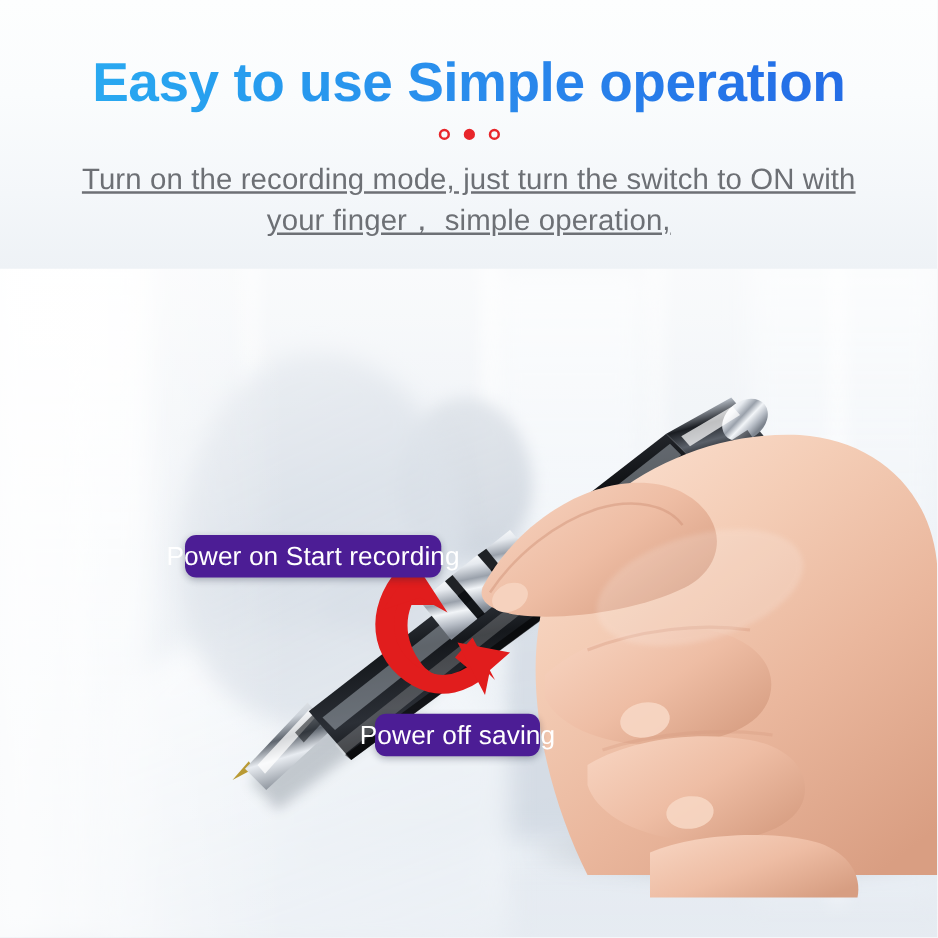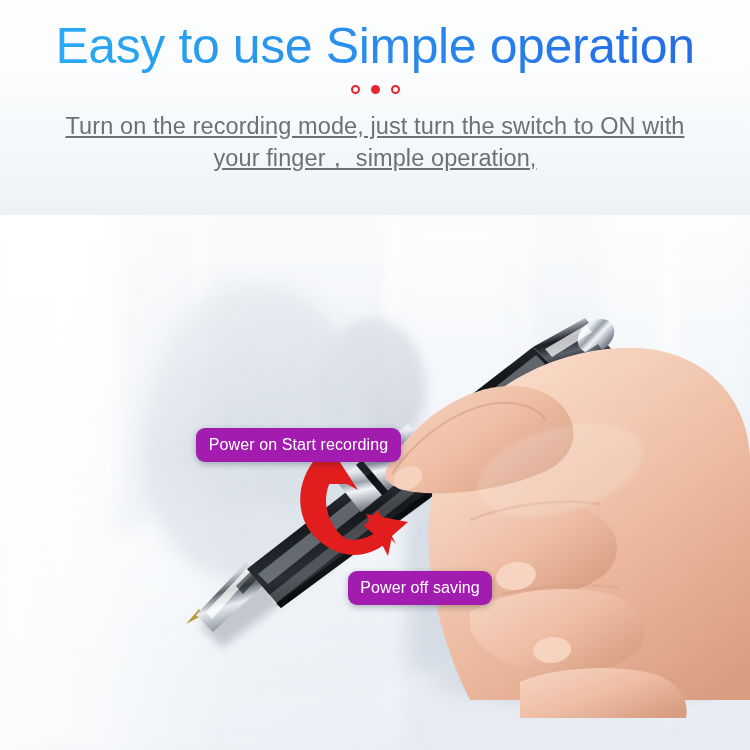--- a/index.html
+++ b/index.html
@@ -25,23 +25,23 @@
     left: 0; top: 0;
     width: 750px;
     height: 215px;
     background: linear-gradient(180deg,#fdfefe 0%, #fafcfd 35%, #f4f7fa 72%, #eef2f6 100%);
     z-index: 30;
     text-align: center;
   }
 
   .headline {
     margin: 0;
-    padding-top: 20px;
-    font-size: 50px;
-    font-weight: normal;
+    padding-top: 44px;
+    font-size: 44px;
+    font-weight: bold;
     letter-spacing: -0.4px;
     line-height: 1.05;
     white-space: nowrap;
     background: linear-gradient(90deg,#2bb0f2 0%, #27a0ef 22%, #2a8bec 52%, #2573e8 80%, #2468e4 100%);
     -webkit-background-clip: text;
     background-clip: text;
     color: transparent;
     -webkit-text-fill-color: transparent;
   }
 
@@ -185,35 +185,34 @@
     position: absolute;
     left: 292px; top: 440px;
     width: 130px; height: 130px;
     z-index: 22;
   }
 
   
   .badge {
     position: absolute;
     z-index: 26;
-    background: #a21caf;
+    background: #4c1d95;
     color: #ffffff;
     border-radius: 9px;
-    font-size: 16px;
+    font-size: 21px;
     line-height: 1;
     letter-spacing: .1px;
     white-space: nowrap;
     box-shadow: 0 2px 6px rgba(20,28,50,.30);
     display: flex;
     align-items: center;
     justify-content: center;
-    margin-left: 48px;
   }
   .badge-on  { left: 148px; top: 428px; width: 205px; height: 34px; }
-  .badge-off { left: 300px; top: 571px; width: 144px; height: 34px; }
+  .badge-off { left: 300px; top: 571px; width: 132px; height: 34px; }
 </style>
 </head>
 <body>
 
 <div class="poster">
 
   <div class="scene">
 
     <div class="wall-panel" style="left:0;top:200px;width:120px;height:550px;background:linear-gradient(180deg,rgba(255,255,255,.95),rgba(236,242,248,.8));"></div>
     <div class="wall-panel" style="left:395px;top:220px;width:120px;height:470px;background:linear-gradient(180deg,rgba(250,252,254,.7),rgba(226,234,243,.55));"></div>

